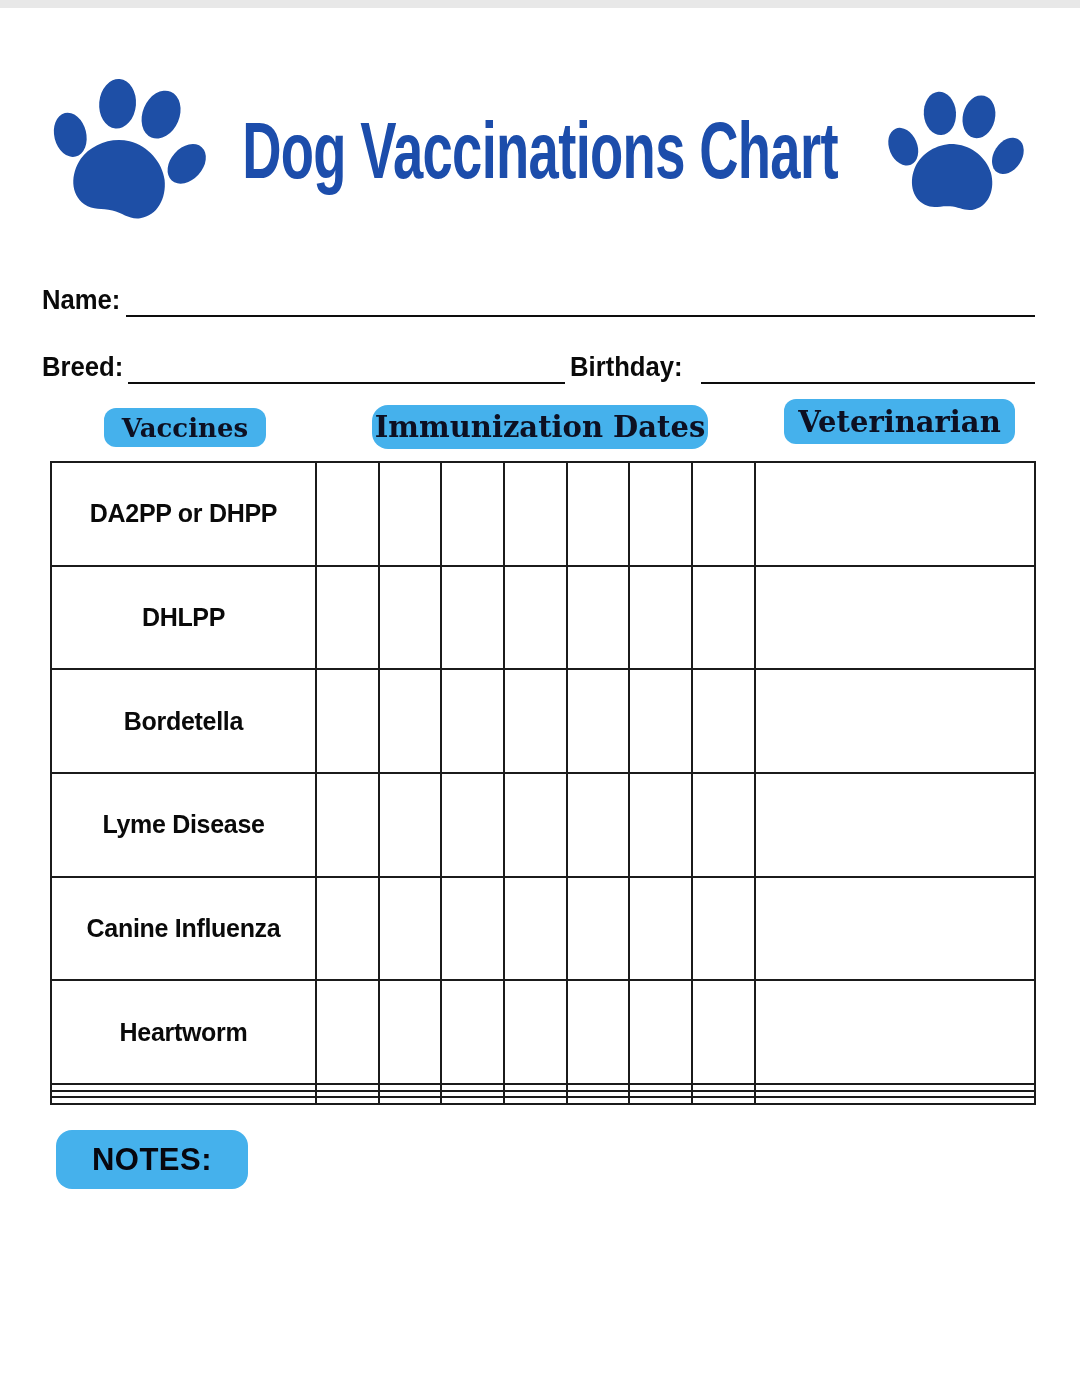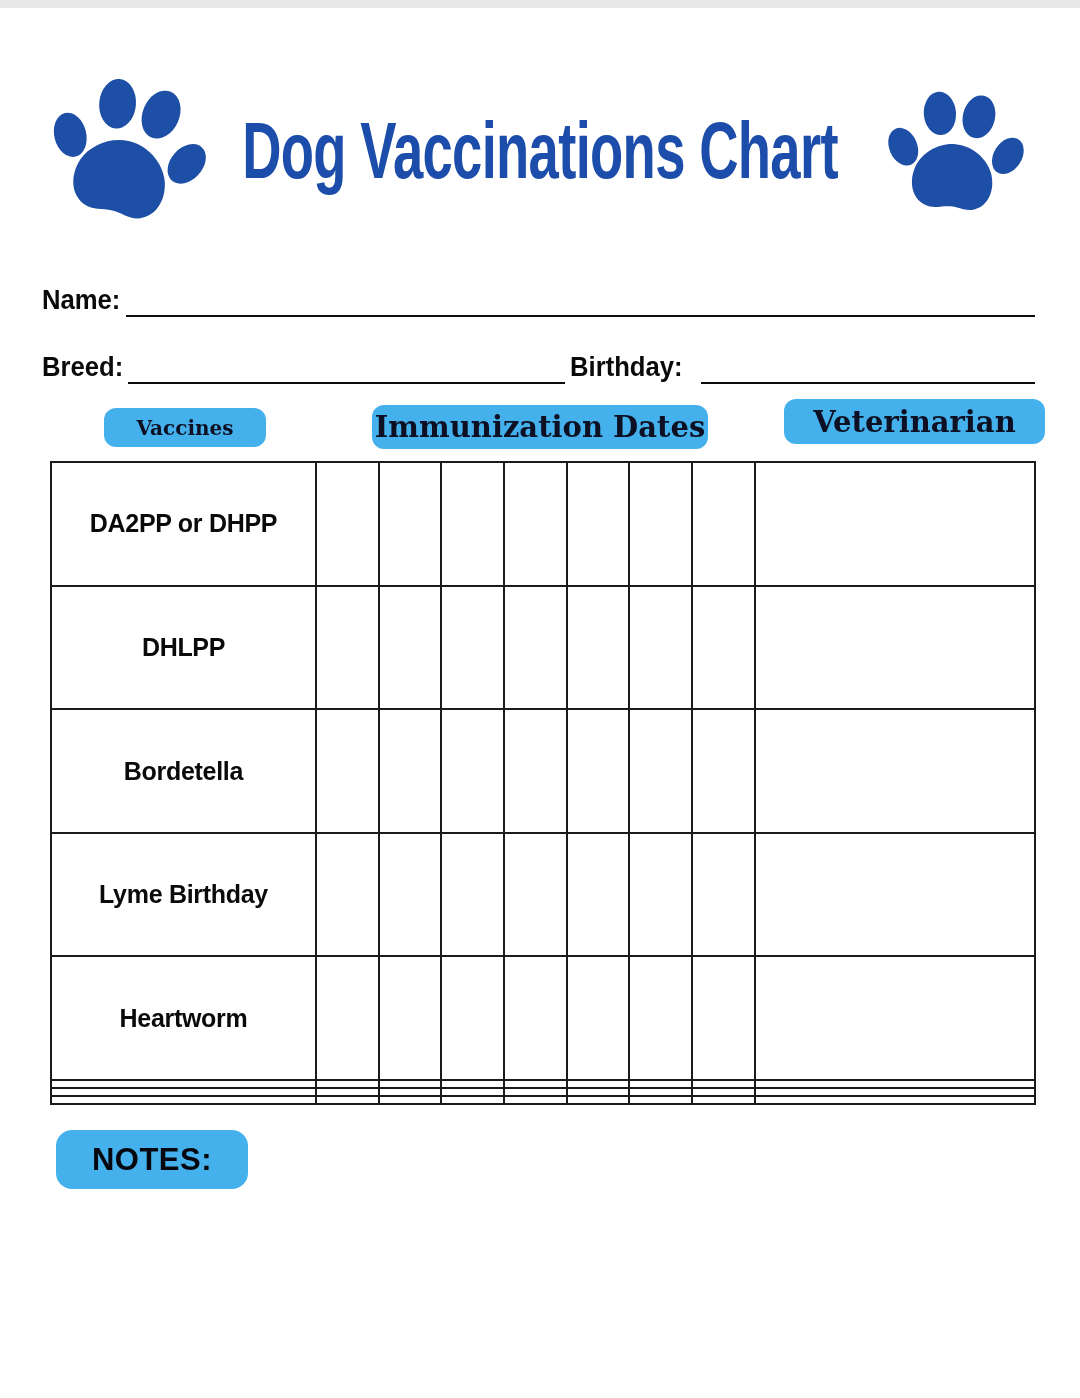--- a/index.html
+++ b/index.html
@@ -55,23 +55,23 @@
   
   .badge{
     position:absolute;
     background:var(--badge-blue);
     border-radius:12px;
     display:flex;align-items:center;justify-content:center;
     font-family:"DejaVu Serif", serif;
     font-weight:bold;color:var(--badge-text);
     white-space:nowrap;
   }
-  .badge-vaccines{left:104px;top:400px;width:162px;height:39px;font-size:20px;}
-  .badge-dates{left:372px;top:397px;width:336px;height:44px;font-size:29px;}
-  .badge-vet{left:784px;top:391px;width:261px;height:45px;font-size:29px;}
+  .badge-vaccines{left:104px;top:400px;width:162px;height:39px;font-size:26px;}
+  .badge-dates{left:372px;top:397px;width:336px;height:44px;font-size:29px;border-radius:16px;}
+  .badge-vet{left:784px;top:391px;width:231px;height:45px;font-size:29px;}
   
   .table-wrap{position:absolute;left:50px;top:453px;width:984px;height:756px;}
   table.vax{
     width:984px;height:644px;
     border-collapse:collapse;table-layout:fixed;
   }
   table.vax td{
     border:2px solid #1b1b1b;
     padding:0;
   }
@@ -174,21 +174,32 @@
             <td></td>
             <td></td>
             <td></td>
             <td></td>
             <td></td>
             <td></td>
             <td></td>
             <td></td>
           </tr>
           <tr>
-            <td class="vaccine-cell">Lyme Birthday</td>
+            <td class="vaccine-cell">Lyme Disease</td>
+            <td></td>
+            <td></td>
+            <td></td>
+            <td></td>
+            <td></td>
+            <td></td>
+            <td></td>
+            <td></td>
+          </tr>
+          <tr>
+            <td class="vaccine-cell">Canine Influenza</td>
             <td></td>
             <td></td>
             <td></td>
             <td></td>
             <td></td>
             <td></td>
             <td></td>
             <td></td>
           </tr>
           <tr>

